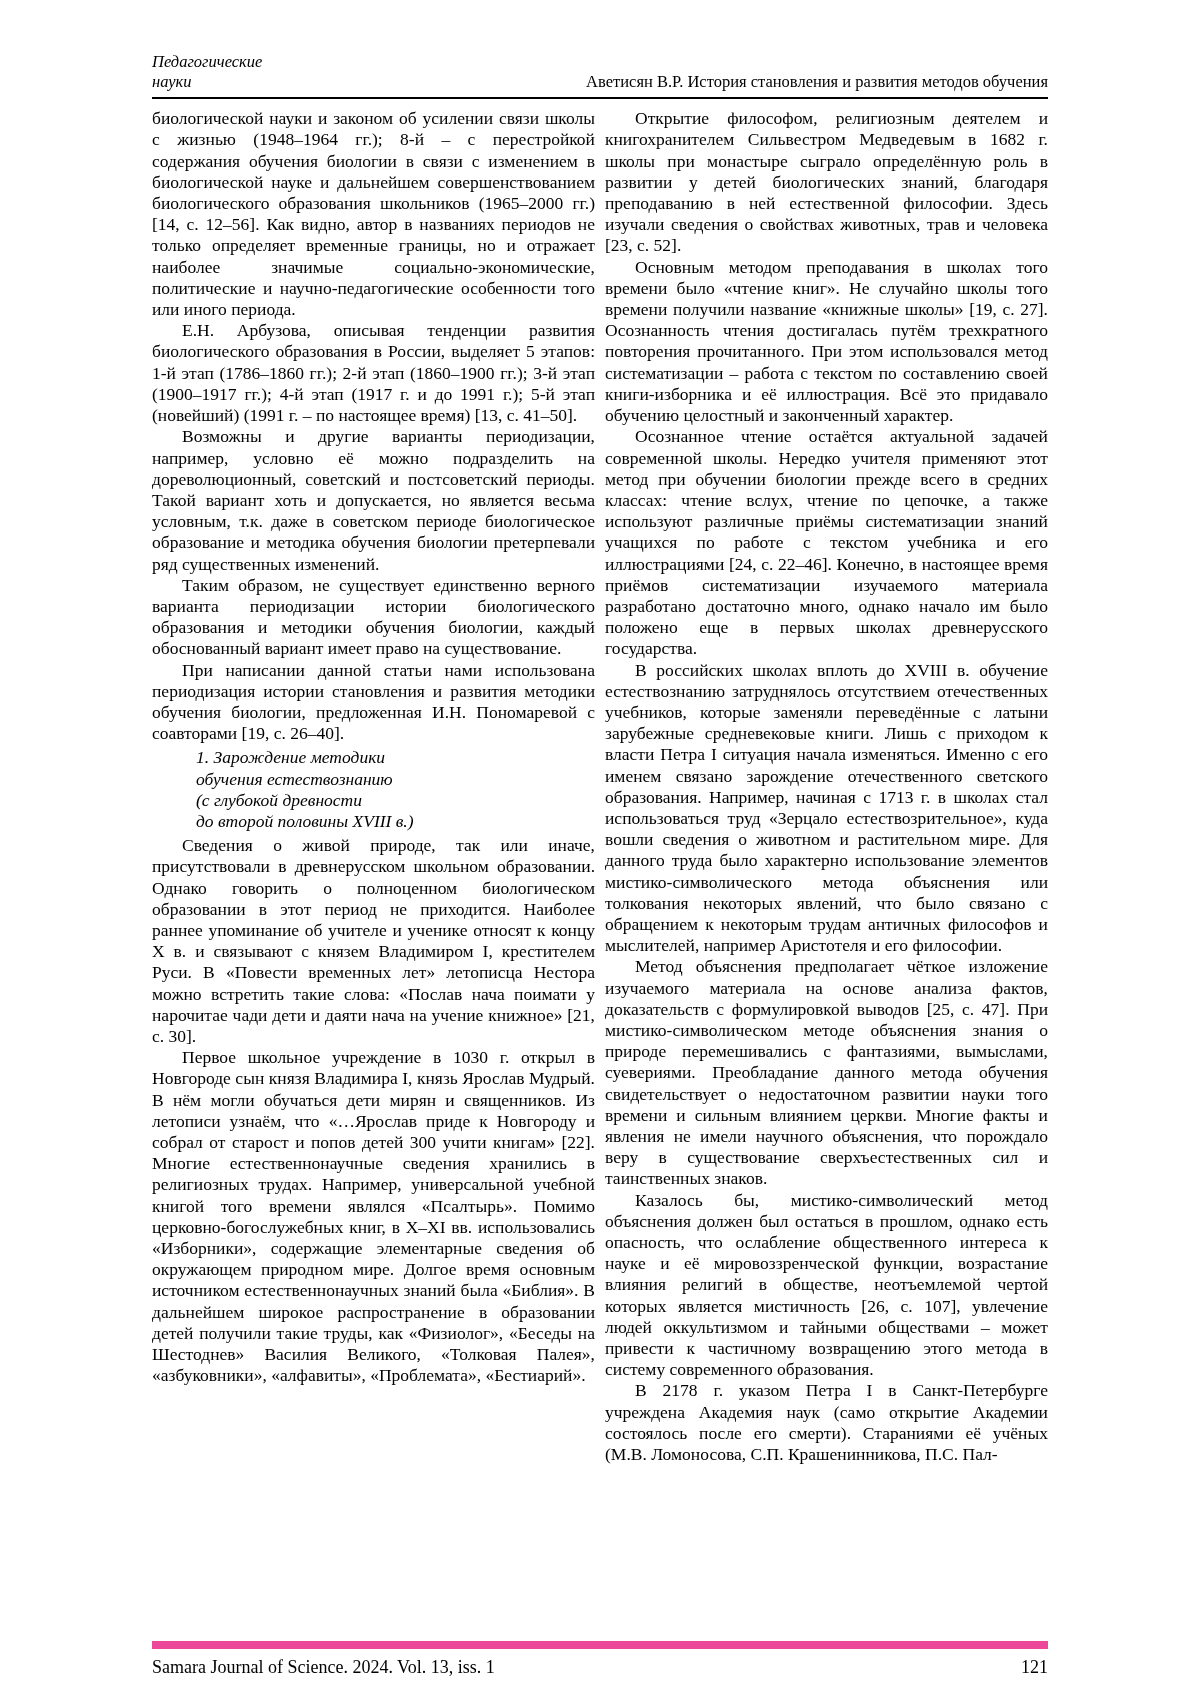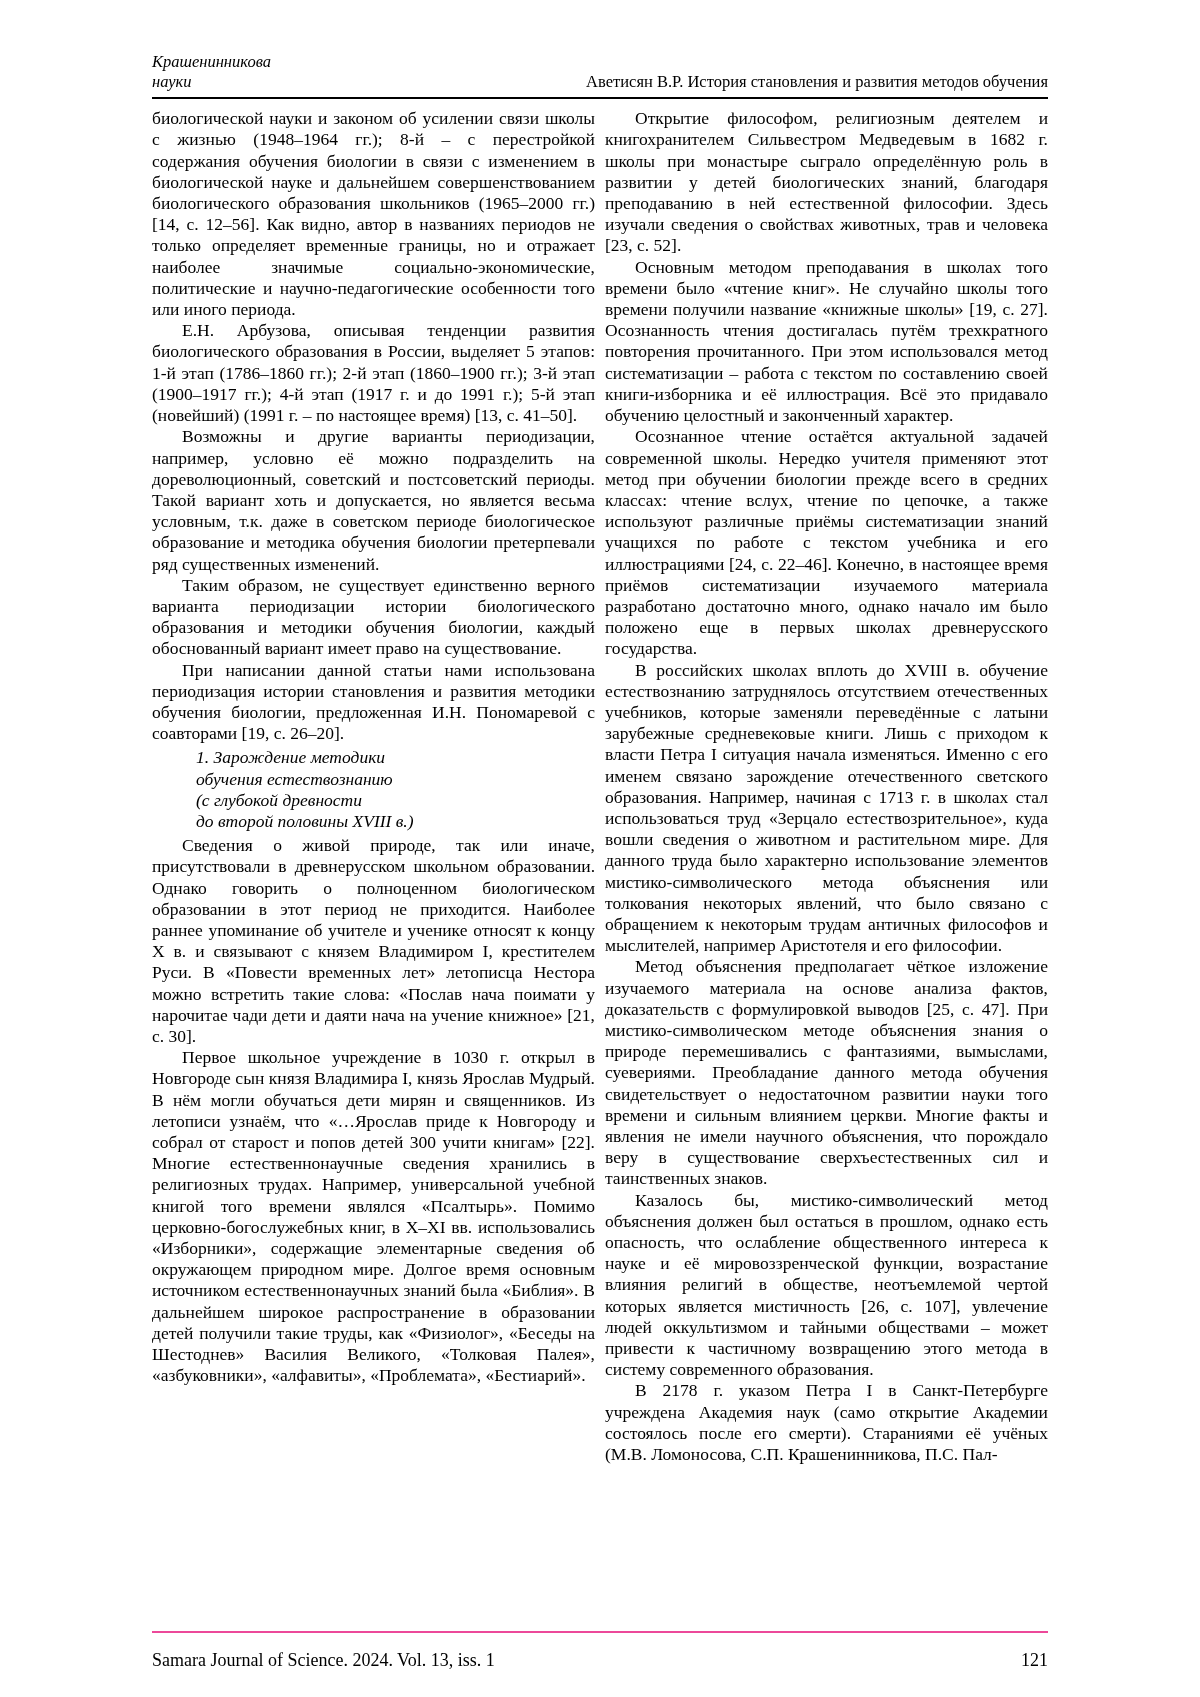--- a/index.html
+++ b/index.html
@@ -44,50 +44,50 @@
   .section-heading {
     font-style: italic;
     padding-left: 44px;
     text-align: left;
     margin: 3px 0;
   }
   .footer {
     position: absolute;
     left: 152px;
     right: 152px;
-    bottom: 26px;
-    border-top: 2px solid #ec4899;
+    bottom: 19px;
+    border-top: 8px solid #ec4899;
     display: flex;
     justify-content: space-between;
     font-size: 18px;
-    padding-top: 17px;
+    padding-top: 8px;
   }
 </style>
 </head>
 <body>
 
 <div class="page">
 
   <div class="header">
     <div class="header-left">
-      <div>Крашенинникова</div>
+      <div>Педагогические</div>
       <div>науки</div>
     </div>
     <div class="header-right">
       <div>Аветисян В.Р. История становления и развития методов обучения</div>
     </div>
   </div>
 
   <div class="content">
     <div class="col">
         <p class="para">биологической науки и законом об усилении связи школы с жизнью (1948–1964 гг.); 8-й – с перестройкой содержания обучения биологии в связи с изменением в биологической науке и дальнейшем совершенствованием биологического образования школьников (1965–2000 гг.) [14, с. 12–56]. Как видно, автор в названиях периодов не только определяет временные границы, но и отражает наиболее значимые социально-экономические, политические и научно-педагогические особенности того или иного периода.</p>
         <p class="para indent">Е.Н. Арбузова, описывая тенденции развития биологического образования в России, выделяет 5 этапов: 1-й этап (1786–1860 гг.); 2-й этап (1860–1900 гг.); 3-й этап (1900–1917 гг.); 4-й этап (1917 г. и до 1991 г.); 5-й этап (новейший) (1991 г. – по настоящее время) [13, с. 41–50].</p>
         <p class="para indent">Возможны и другие варианты периодизации, например, условно её можно подразделить на дореволюционный, советский и постсоветский периоды. Такой вариант хоть и допускается, но является весьма условным, т.к. даже в советском периоде биологическое образование и методика обучения биологии претерпевали ряд существенных изменений.</p>
         <p class="para indent">Таким образом, не существует единственно верного варианта периодизации истории биологического образования и методики обучения биологии, каждый обоснованный вариант имеет право на существование.</p>
-        <p class="para indent">При написании данной статьи нами использована периодизация истории становления и развития методики обучения биологии, предложенная И.Н. Пономаревой с соавторами [19, с. 26–20].</p>
+        <p class="para indent">При написании данной статьи нами использована периодизация истории становления и развития методики обучения биологии, предложенная И.Н. Пономаревой с соавторами [19, с. 26–40].</p>
         <p class="section-heading">1. Зарождение методики<br>обучения естествознанию<br>(с глубокой древности<br>до второй половины XVIII в.)</p>
         <p class="para indent">Сведения о живой природе, так или иначе, присутствовали в древнерусском школьном образовании. Однако говорить о полноценном биологическом образовании в этот период не приходится. Наиболее раннее упоминание об учителе и ученике относят к концу X в. и связывают с князем Владимиром I, крестителем Руси. В «Повести временных лет» летописца Нестора можно встретить такие слова: «Послав нача поимати у нарочитае чади дети и даяти нача на учение книжное» [21, с. 30].</p>
         <p class="para indent">Первое школьное учреждение в 1030 г. открыл в Новгороде сын князя Владимира I, князь Ярослав Мудрый. В нём могли обучаться дети мирян и священников. Из летописи узнаём, что «…Ярослав приде к Новгороду и собрал от старост и попов детей 300 учити книгам» [22]. Многие естественнонаучные сведения хранились в религиозных трудах. Например, универсальной учебной книгой того времени являлся «Псалтырь». Помимо церковно-богослужебных книг, в X–XI вв. использовались «Изборники», содержащие элементарные сведения об окружающем природном мире. Долгое время основным источником естественнонаучных знаний была «Библия». В дальнейшем широкое распространение в образовании детей получили такие труды, как «Физиолог», «Беседы на Шестоднев» Василия Великого, «Толковая Палея», «азбуковники», «алфавиты», «Проблемата», «Бестиарий».</p>
       </div>
     <div class="col">
         <p class="para indent">Открытие философом, религиозным деятелем и книгохранителем Сильвестром Медведевым в 1682 г. школы при монастыре сыграло определённую роль в развитии у детей биологических знаний, благодаря преподаванию в ней естественной философии. Здесь изучали сведения о свойствах животных, трав и человека [23, с. 52].</p>
         <p class="para indent">Основным методом преподавания в школах того времени было «чтение книг». Не случайно школы того времени получили название «книжные школы» [19, с. 27]. Осознанность чтения достигалась путём трехкратного повторения прочитанного. При этом использовался метод систематизации – работа с текстом по составлению своей книги-изборника и её иллюстрация. Всё это придавало обучению целостный и законченный характер.</p>
         <p class="para indent">Осознанное чтение остаётся актуальной задачей современной школы. Нередко учителя применяют этот метод при обучении биологии прежде всего в средних классах: чтение вслух, чтение по цепочке, а также используют различные приёмы систематизации знаний учащихся по работе с текстом учебника и его иллюстрациями [24, с. 22–46]. Конечно, в настоящее время приёмов систематизации изучаемого материала разработано достаточно много, однако начало им было положено еще в первых школах древнерусского государства.</p>
         <p class="para indent">В российских школах вплоть до XVIII в. обучение естествознанию затруднялось отсутствием отечественных учебников, которые заменяли переведённые с латыни зарубежные средневековые книги. Лишь с приходом к власти Петра I ситуация начала изменяться. Именно с его именем связано зарождение отечественного светского образования. Например, начиная с 1713 г. в школах стал использоваться труд «Зерцало естествозрительное», куда вошли сведения о животном и растительном мире. Для данного труда было характерно использование элементов мистико-символического метода объяснения или толкования некоторых явлений, что было связано с обращением к некоторым трудам античных философов и мыслителей, например Аристотеля и его философии.</p>
         <p class="para indent">Метод объяснения предполагает чёткое изложение изучаемого материала на основе анализа фактов, доказательств с формулировкой выводов [25, с. 47]. При мистико-символическом методе объяснения знания о природе перемешивались с фантазиями, вымыслами, суевериями. Преобладание данного метода обучения свидетельствует о недостаточном развитии науки того времени и сильным влиянием церкви. Многие факты и явления не имели научного объяснения, что порождало веру в существование сверхъестественных сил и таинственных знаков.</p>

